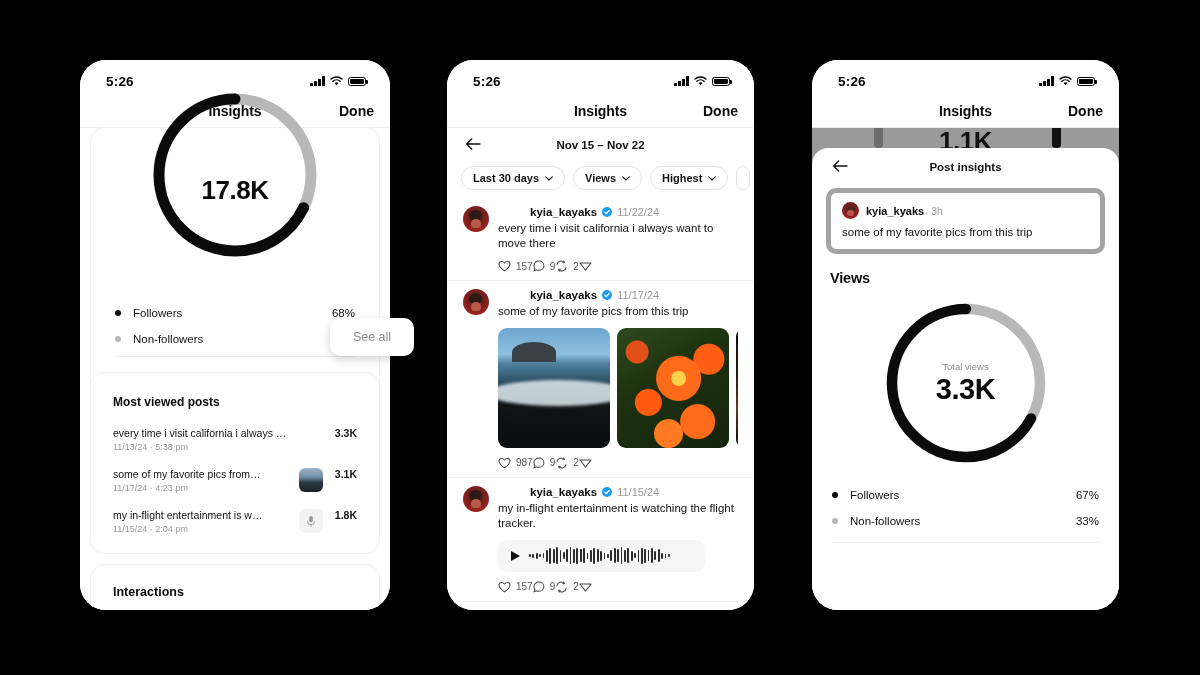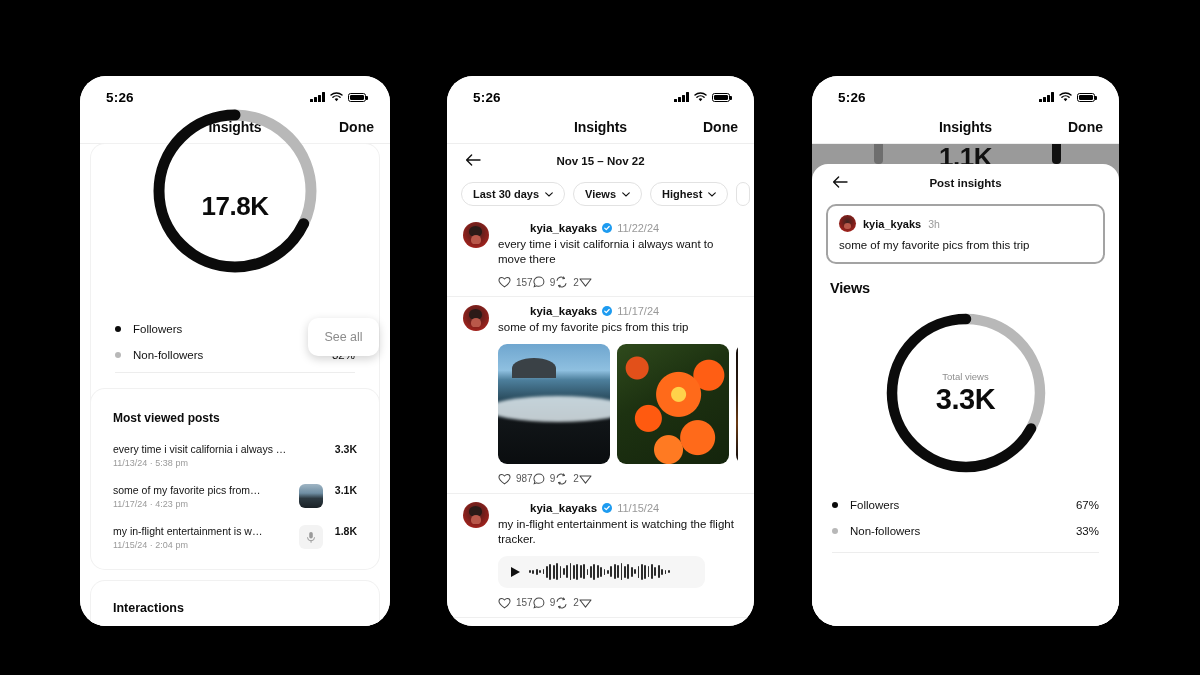--- a/index.html
+++ b/index.html
@@ -10,21 +10,20 @@
     overflow: hidden;
   }
   .stage { position: relative; width: 1200px; height: 675px; background:#000; }
 
   
   .phone {
     position: absolute;
     background: #fff;
     border-radius: 26px;
     overflow: hidden;
-    margin-top: 16px;
   }
   #phone1 { left: 80px;  top: 60px;  width: 310px; height: 550px; }
   #phone2 { left: 447px; top: 60px;  width: 307px; height: 550px; }
   #phone3 { left: 812px; top: 60px;  width: 307px; height: 550px; }
 
   .screen { position: relative; width:100%; height:100%; background:#fff; overflow:hidden; }
 
   
   .statusbar {
     height: 34px; display:flex; align-items:center; justify-content:space-between;
@@ -97,21 +96,21 @@
   .mvp-count { font-size:10.5px; font-weight:600; color:#111; width:26px; text-align:right; flex:none; }
 
   #p1-card3 {
     position:absolute; left:11px; right:11px; top:437px; height:120px;
     background:#fff; border-radius:14px; box-shadow: 0 0 0 1px #f1f1f1;
   }
   #p1-inter-title { position:absolute; left:22px; top:20px; font-size:12.5px; font-weight:700; color:#0b0b0b;}
 
   
   #see-all {
-    position:absolute; left:308px; top:318px; width:71px; height:38px;
+    position:absolute; left:330px; top:318px; width:84px; height:38px;
     background:#fff; border-radius:10px;
     box-shadow: 0 3px 10px rgba(0,0,0,.18);
     display:flex; align-items:center; justify-content:center;
     font-size:12.5px; color:#8c8c8c; z-index:50;
   }
 
   
   #p2-subnav { position:relative; height:34px; display:flex; align-items:center; justify-content:center; }
   #p2-back { position:absolute; left:18px; top:50%; transform:translateY(-50%); width:16px; height:16px; }
   #p2-range { font-size:11.5px; font-weight:600; color:#111; }
@@ -194,21 +193,21 @@
 
   #p3-sheet {
     position:absolute; left:0; right:0; top:88px; bottom:0;
     background:#fff; border-radius:16px 16px 0 0;
   }
   #p3-subnav { position:relative; height:38px; display:flex; align-items:center; justify-content:center;}
   #p3-back { position:absolute; left:20px; top:50%; transform:translateY(-50%); width:16px; height:16px; }
   #p3-subtitle { font-size:11.5px; font-weight:700; color:#111; }
 
   #p3-postcard {
-    margin: 2px 14px 0 14px; border:2px solid #a3a3a3; border-radius:10px; padding: 9px 11px 11px 11px;
+    margin: 2px 14px 0 14px; border:5px solid #a3a3a3; border-radius:10px; padding: 9px 11px 11px 11px;
   }
   #p3-postcard .ph { display:flex; align-items:center; gap:7px; }
   #p3-postcard .av { width:17px;height:17px;border-radius:50%;flex:none;position:relative;overflow:hidden;
       background: radial-gradient(circle at 50% 40%, #3d2320 0%, #7a1f1b 45%, #c0261f 100%);}
   #p3-postcard .av::after{content:"";position:absolute;left:5px;top:8px;width:7px;height:6px;background:#b9584a;border-radius:50% 50% 40% 40%;}
   #p3-postcard .un { font-size:11px; font-weight:700; color:#0b0b0b; }
   #p3-postcard .ag { font-size:10.5px; color:#9a9a9a; }
   #p3-postcard .pt { font-size:11.5px; color:#111; margin-top:7px; }
 
   #p3-views-title { margin: 16px 0 0 18px; font-size:14.5px; font-weight:700; color:#0b0b0b; letter-spacing:-.2px;}

